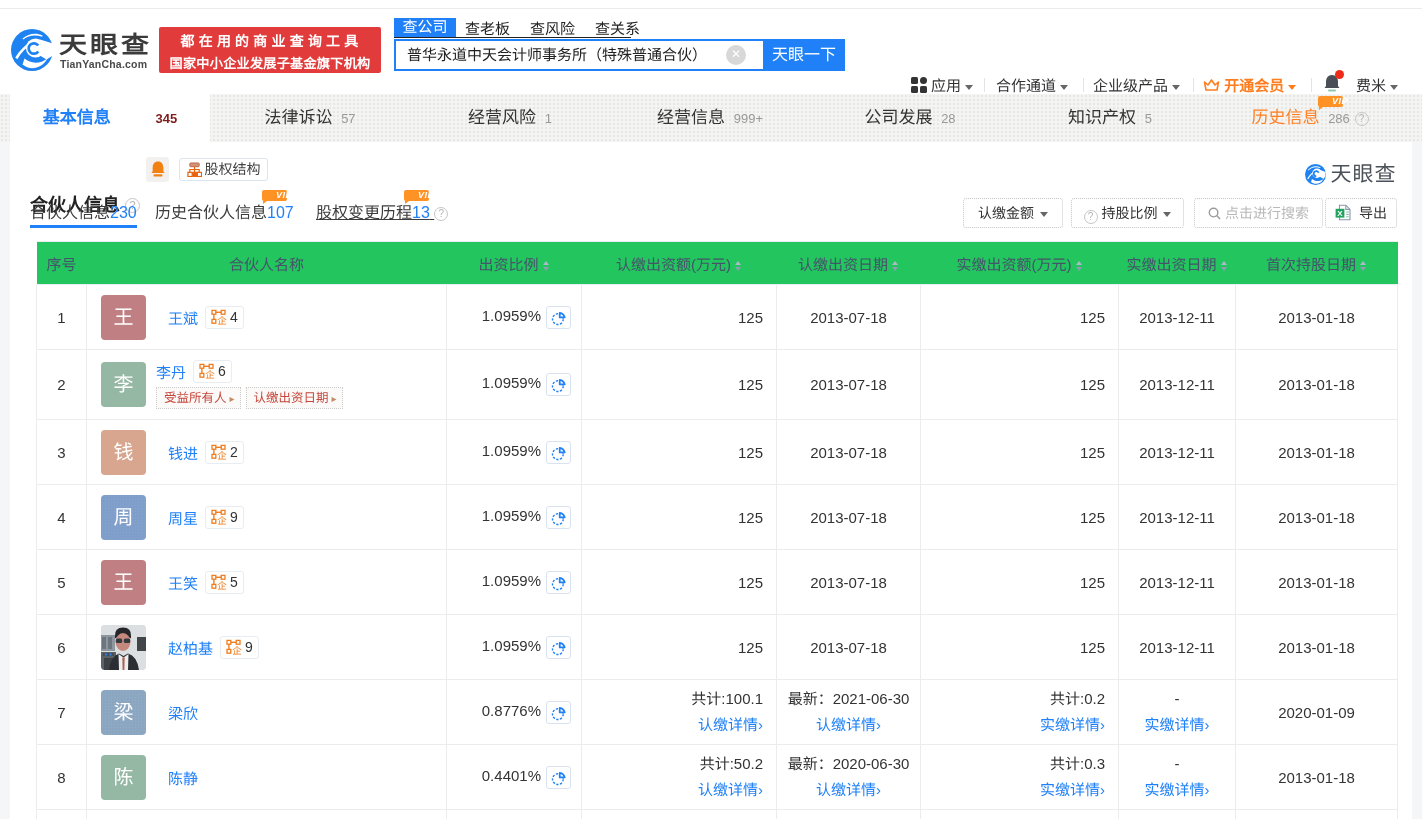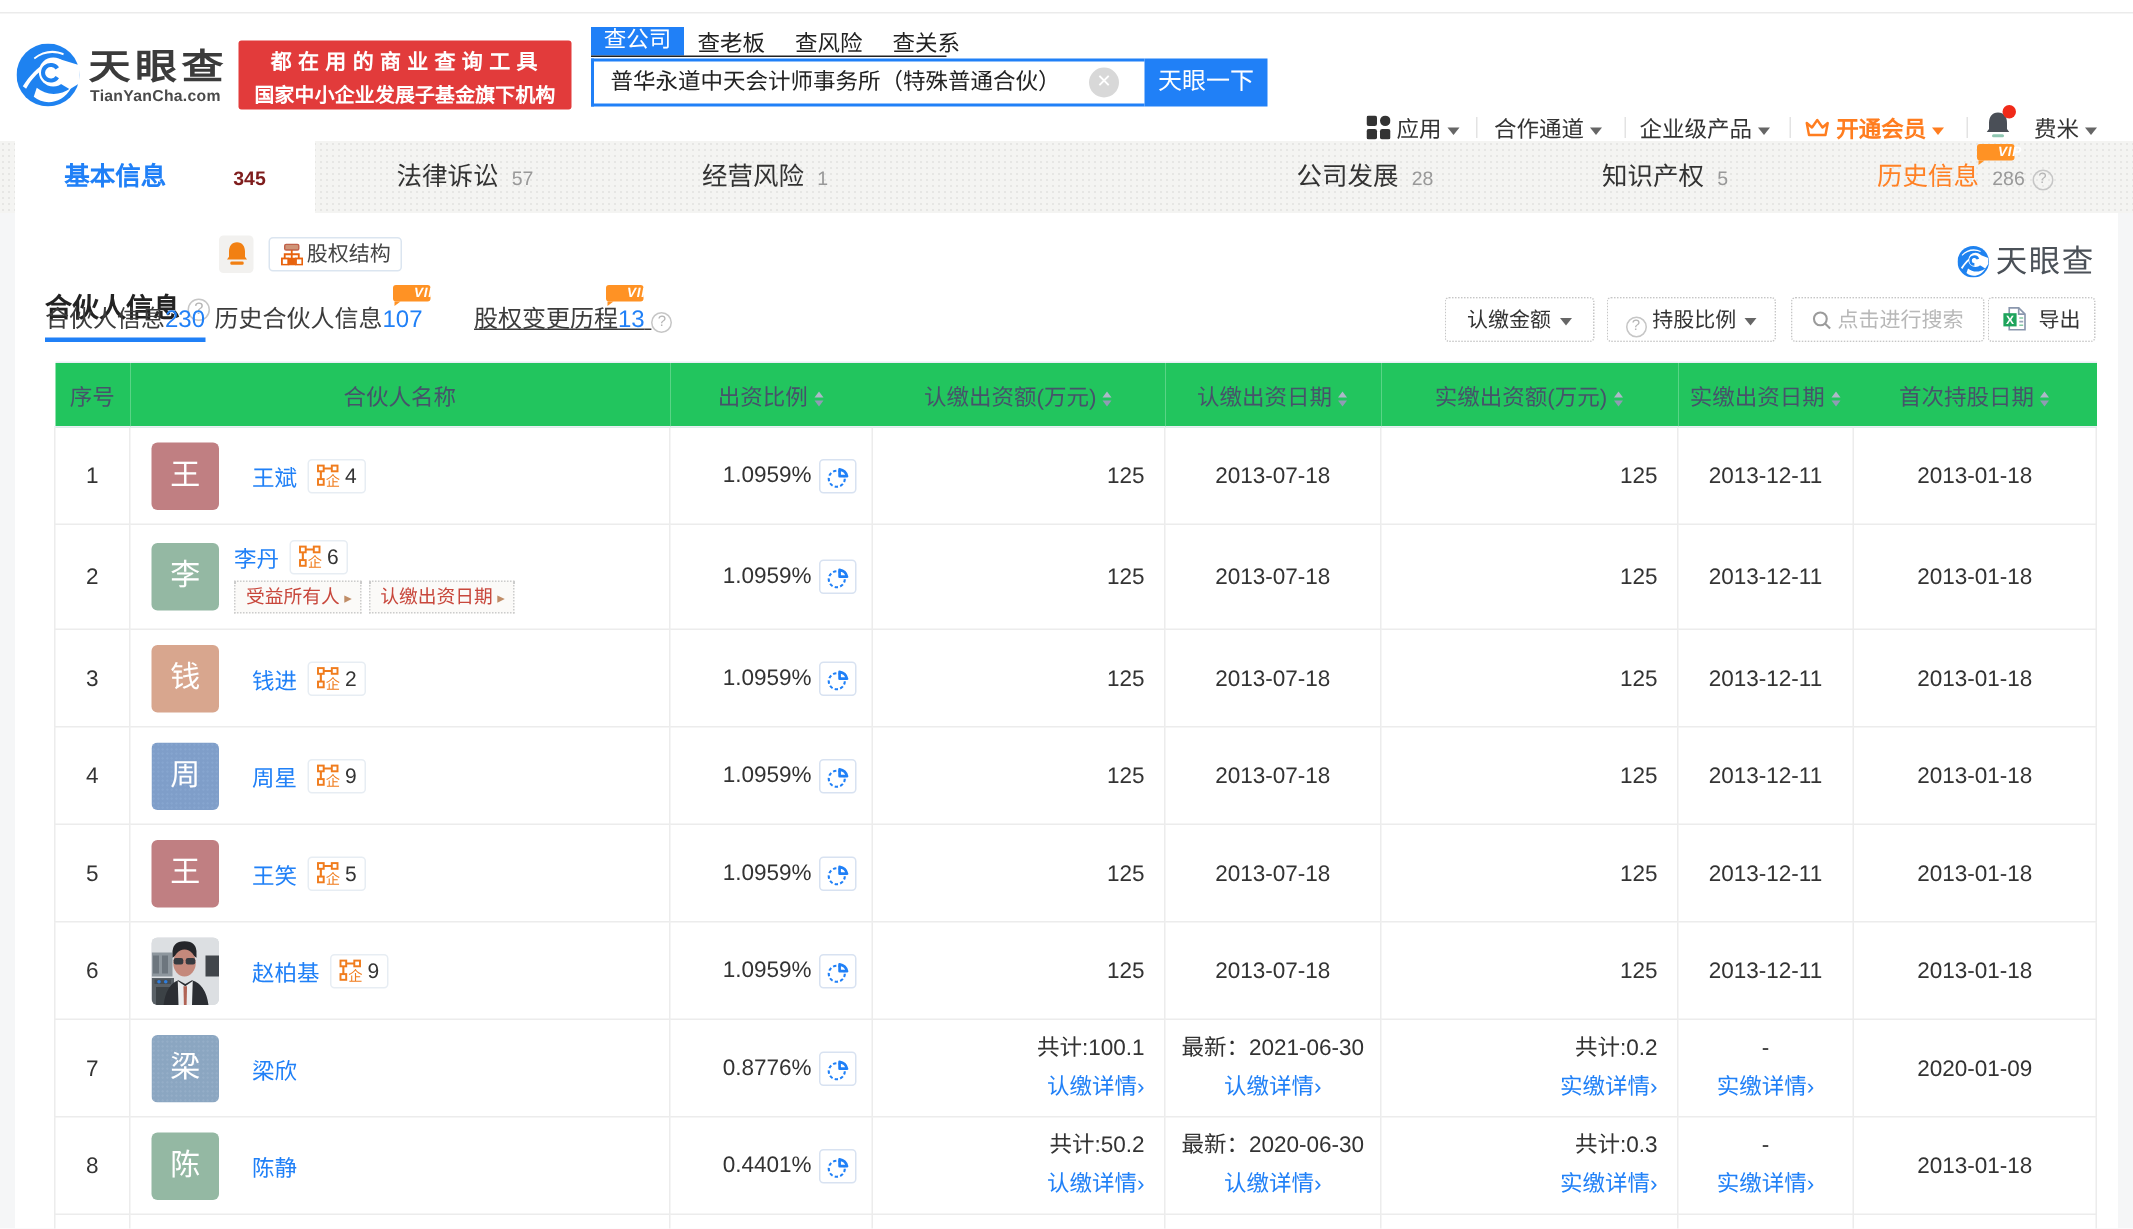--- a/index.html
+++ b/index.html
@@ -122,20 +122,21 @@
         <path d="M9 1 C5 1 3 4 3 8 L3 12 L1.5 14 L16.5 14 L15 12 L15 8 C15 4 13 1 9 1 Z" fill="#4a4f57"></path>
         <rect x="5" y="15.5" width="8" height="2" rx="1" fill="#8fc7b2"></rect>
       </svg><span style="position:absolute;left:12px;top:-4px;width:9px;height:9px;border-radius:50%;background:#f02a19;"></span></span>
   <span class="it" style="left:456px;">费米 <span class="caret"></span></span>
 </div>
 
 <div class="abs" id="tabbar">
   <div class="mtab active" style="left:10px;">基本信息 <span class="num">345</span></div>
   <div class="mtab" style="left:210px;">法律诉讼 <span class="num">57</span></div>
   <div class="mtab" style="left:410px;">经营风险 <span class="num">1</span></div>
+  <div class="mtab" style="left:610px;">经营信息 <span class="num">999+</span></div>
   <div class="mtab" style="left:810px;">公司发展 <span class="num">28</span></div>
   <div class="mtab" style="left:1010px;">知识产权 <span class="num">5</span></div>
   <div class="mtab hist" style="left:1210px;">历史信息 <span class="num">286</span> <span class="qmark" style="vertical-align:1px;">?</span></div>
 </div>
 <div class="vip" style="left:1318px;top:96px;">VIP</div>
 
 <div class="abs" id="card"></div>
 <div class="abs" id="sec-title">合伙人信息 <span class="qmark" style="width:15px;height:15px;font-size:11px;line-height:13px;vertical-align:2px;">?</span></div>
 <div class="abs" id="bellbox"><svg width="16" height="18" viewBox="0 0 18 19" style="margin-top:3px;">
       <path d="M9 1 C5 1 3 4 3 8 L3 12 L1.5 14 L16.5 14 L15 12 L15 8 C15 4 13 1 9 1 Z" fill="#f28013"></path>
@@ -151,21 +152,21 @@
 <div class="abs" id="tyclogo"><svg width="21" height="21" style="vertical-align:-4px;" viewBox="0 0 42 42">
       <circle cx="21" cy="21" r="21" fill="#1e82f0"></circle>
       <circle cx="24" cy="18.5" r="9.5" fill="#fff"></circle>
       <path d="M28 11 L41 16 L41 24 L37 30 L29 25 Z" fill="#fff"></path>
       <path d="M14 30 C 20 35 29 36 37 30 C 31 41 19 42 12 36 Z" fill="#fff"></path>
       <path d="M4.5 29 C 9 22 14 16.5 21 12.5 L 22.5 14.5 C 16 18 10.5 23.5 6.5 30.5 Z" fill="#fff"></path>
       <path d="M5.5 12 C 12 4.5 22 2.5 31 6.5 L 30.5 8 C 22 4.5 13 6.5 6.5 13 Z" fill="#fff"></path>
       <path d="M22.5 26.2 a 6.8 6.8 0 1 1 6.3 -9.3 l -3.2 1.2 a 3.4 3.4 0 1 0 -3.1 4.7 Z" fill="#1e82f0"></path>
     </svg> <span>天眼查</span></div>
 <div class="abs subtab" style="left:30px;">合伙人信息<b>230</b></div>
-<div class="abs subtab" style="left:143px;">历史合伙人信息<b>107</b></div>
+<div class="abs subtab" style="left:155px;">历史合伙人信息<b>107</b></div>
 <div class="abs subtab" style="left:316px;text-decoration:underline;">股权变更历程<b>13</b> <span class="qmark" style="vertical-align:1px;">?</span></div>
 <div class="abs" id="subline"></div>
 <div class="vip" style="left:262px;top:190px;">VIP</div>
 <div class="vip" style="left:404px;top:190px;">VIP</div>
 <div class="rbtn" style="left:963px;width:100px;">认缴金额 <span class="caret" style="margin-left:2px;"></span></div>
 <div class="rbtn" style="left:1071px;width:113px;"><span class="qmark" style="vertical-align:-2px;">?</span> 持股比例 <span class="caret" style="margin-left:2px;"></span></div>
 <div class="rbtn" style="left:1194px;width:129px;color:#b8b8b8;"><svg width="13" height="13" viewBox="0 0 14 14" style="vertical-align:-2px;">
       <circle cx="6" cy="6" r="4.6" fill="none" stroke="#9b9b9b" stroke-width="1.5"></circle>
       <line x1="9.5" y1="9.5" x2="13" y2="13" stroke="#9b9b9b" stroke-width="1.5"></line>
     </svg> 点击进行搜索</div>

